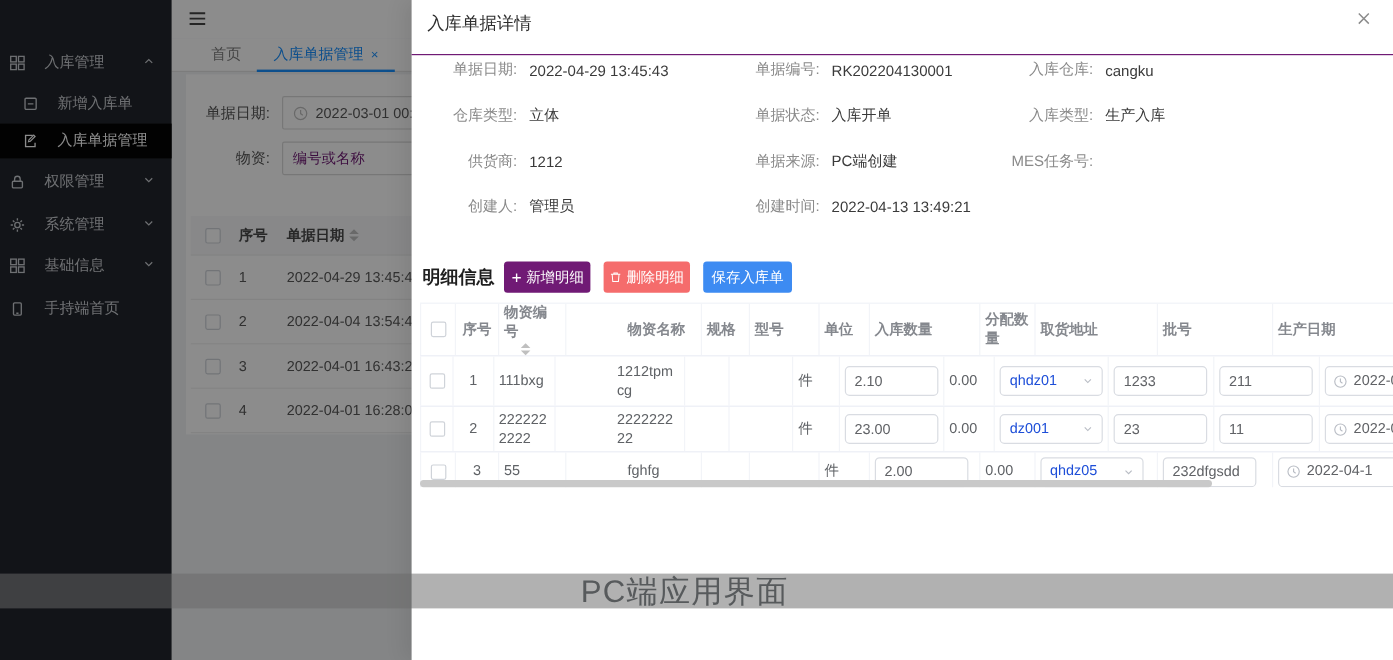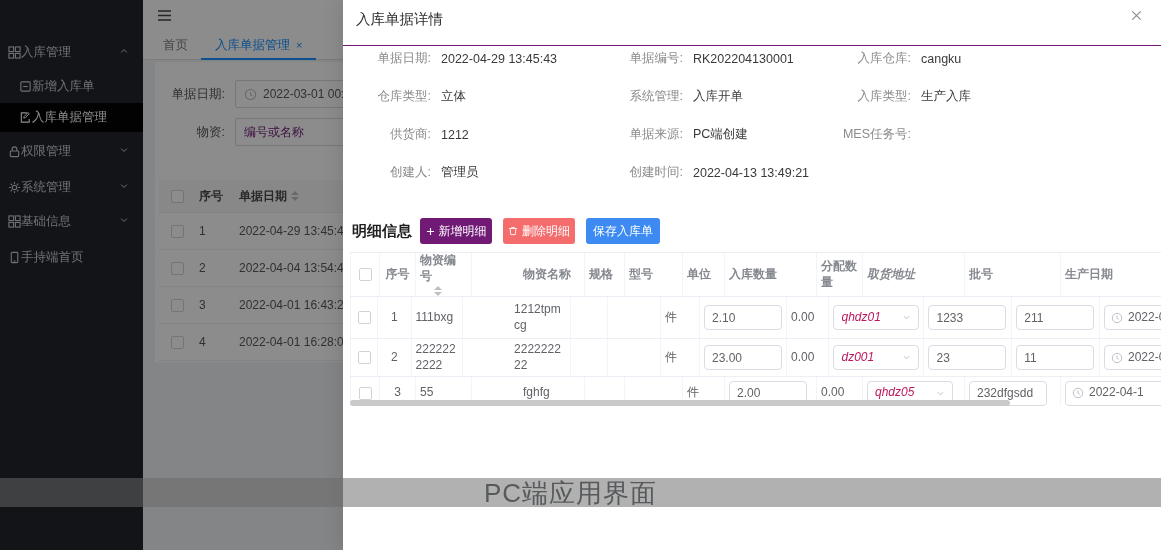--- a/index.html
+++ b/index.html
@@ -4,33 +4,33 @@
 <style>
   * { margin:0; padding:0; box-sizing:border-box; }
   html,body { width:1161px; height:550px; overflow:hidden; background:#fff;
     font-family:"Liberation Sans","DejaVu Sans",sans-serif; }
   .stage { position:relative; width:1161px; height:550px; overflow:hidden; }
 
   
   .sidebar { position:absolute; left:0; top:0; width:143px; height:550px; background:#22262c; z-index:10; }
   .side-item { position:absolute; left:0; width:143px; height:28px; display:flex; align-items:center;
     color:#c9ccd1; font-size:12.5px; cursor:pointer; padding-left:8px; }
-  .side-item .lbl { margin-left:0; white-space:nowrap; }
+  .side-item .lbl { margin-left:16px; white-space:nowrap; }
   .side-item .chev { position:absolute; right:14px; top:8px; }
   .side-item.sub { padding-left:19px; }
   .side-item.active { background:#050505; color:#ffffff; height:29px; }
   .ic { display:inline-block; vertical-align:middle; }
   .ic svg { display:block; }
 
   
   .bgmain { position:absolute; left:143px; top:0; width:1018px; height:550px; background:#f0f2f5; }
   .topbar { position:absolute; left:0; top:0; width:1018px; height:32px; background:#fff; }
   .burger { position:absolute; left:14px; top:9px; cursor:pointer; color:#444; }
   .tabbar { position:absolute; left:0; top:32px; width:1018px; height:28px; background:#fff; border-bottom:1px solid #e2e2e2; }
-  .tab { position:absolute; top:0; height:28px; line-height:27px; font-size:12.5px; cursor:pointer; }
+  .tab { position:absolute; top:0; height:28px; line-height:27px; font-size:12.5px; cursor:pointer;margin-left:13px; }
   .tab.home { left:20px; color:#808080; }
   .tab.activeTab { left:58px; padding:0 14px; color:#1890ff; }
   .tab.activeTab::after { content:""; position:absolute; left:0; right:0; bottom:0; height:2px; background:#1890ff; }
   .tab .tclose { font-size:11px; margin-left:6px; color:#1890ff; }
   .card { position:absolute; left:12px; top:62px; width:1000px; height:300px; background:#fff; }
   .f-row { position:absolute; left:0; height:28px; display:flex; align-items:center; }
   .f-row .f-label { width:70px; text-align:right; font-size:12.5px; color:#555; margin-right:10px; }
   .f-input { height:28px; border:1px solid #d9d9d9; border-radius:2px; background:#fff; display:flex;
     align-items:center; padding:0 8px; font-size:12px; color:#595959; width:400px; }
   .f-input .gap { width:34px; }
@@ -83,32 +83,32 @@
   .drow.dhead { height:44px; color:#85888e; font-weight:bold; }
   .c-cb { width:30px; justify-content:center; }
   .c-no { width:36px; justify-content:center; }
   .c-code { width:56px; }
   .c-name { width:66px;margin-left:47px; }
   .c-spec { width:40px; }
   .c-model { width:58px; }
   .c-unit { width:42px; }
   .c-qty { width:92px; }
   .c-alloc { width:46px; }
-  .c-addr { width:102px;font-style:italic; }
+  .c-addr { width:102px; }
   .c-batch { width:96px; }
   .c-itemno { width:96px; }
   .c-date { width:110px; border-right:none; }
   .hcode-stack { display:flex; flex-direction:column; align-items:flex-start; }
   .hcode-stack .sorters { margin:2px 0 0 14px; }
   .t-input { height:25px; border:1px solid #d9dce2; border-radius:4px; background:#fff; font-size:12px;
     color:#606266; padding:0 7px; width:78px; font-family:"Liberation Sans","DejaVu Sans",sans-serif; }
   .t-input.small { width:78px; }
   .sel { height:25px; border:1px solid #d9dce2; border-radius:4px; background:#fff; width:86px;
     display:flex; align-items:center; padding:0 7px; cursor:pointer; position:relative; }
-  .sel .sv { flex:1; font-size:12px; color:#be185d; }
+  .sel .sv { flex:1; font-size:12px; color:#1d4ed8; }
   .sel .schev { color:#b8bcc4; }
   .dateb { height:25px; border:1px solid #d9dce2; border-radius:4px; background:#fff; width:104px;
     display:flex; align-items:center; padding:0 6px; gap:5px; }
   .dateb .dtx { font-size:12px; color:#606266; white-space:nowrap; }
   .dateb .ico { color:#b8bcc4; display:inline-flex; }
   .hscroll { position:absolute; left:7px; top:400px; width:660px; height:6px; background:#c9c9c9; border-radius:3px; cursor:pointer; }
 
   .r1 { min-height:42px; }
   .r2 { min-height:38px; }
   .r3 { min-height:33px; }
@@ -319,21 +319,21 @@
           </div>
         <div class="info-cell">
             <span class="il">入库仓库:</span>
             <span class="iv">cangku</span>
           </div>
         <div class="info-cell">
             <span class="il">仓库类型:</span>
             <span class="iv">立体</span>
           </div>
         <div class="info-cell">
-            <span class="il">系统管理:</span>
+            <span class="il">单据状态:</span>
             <span class="iv">入库开单</span>
           </div>
         <div class="info-cell">
             <span class="il">入库类型:</span>
             <span class="iv">生产入库</span>
           </div>
         <div class="info-cell">
             <span class="il">供货商:</span>
             <span class="iv">1212</span>
           </div>

